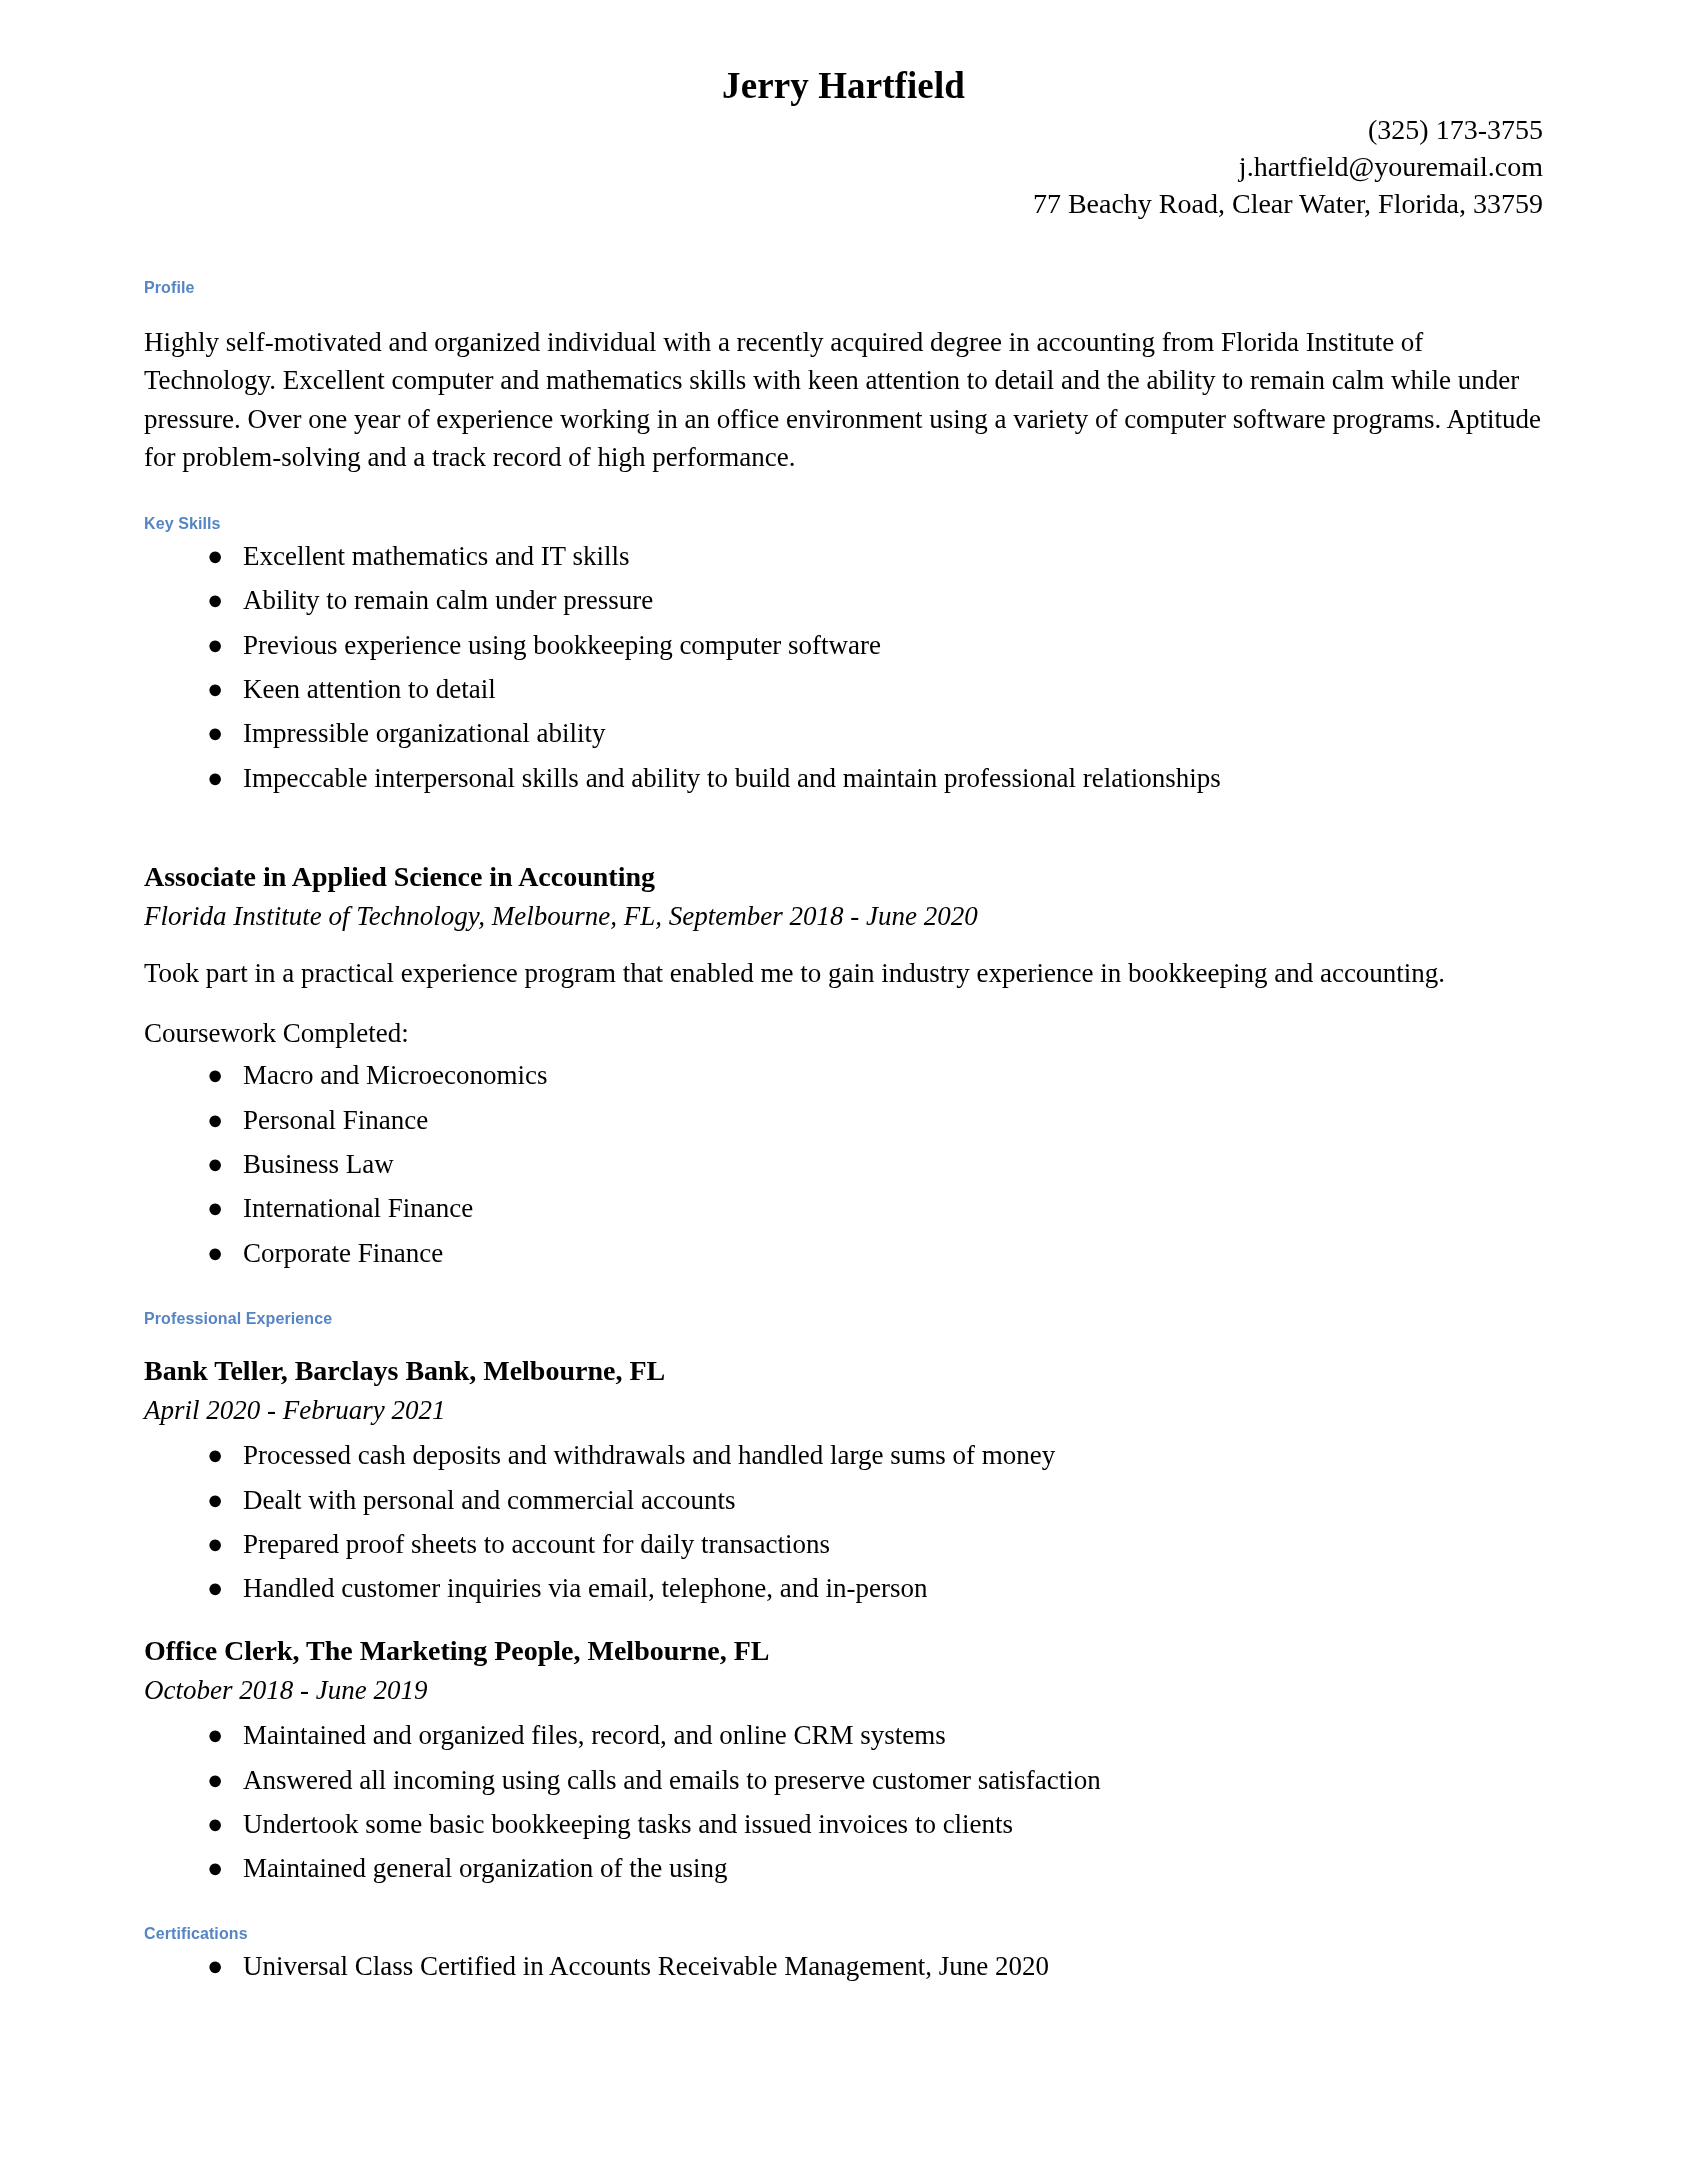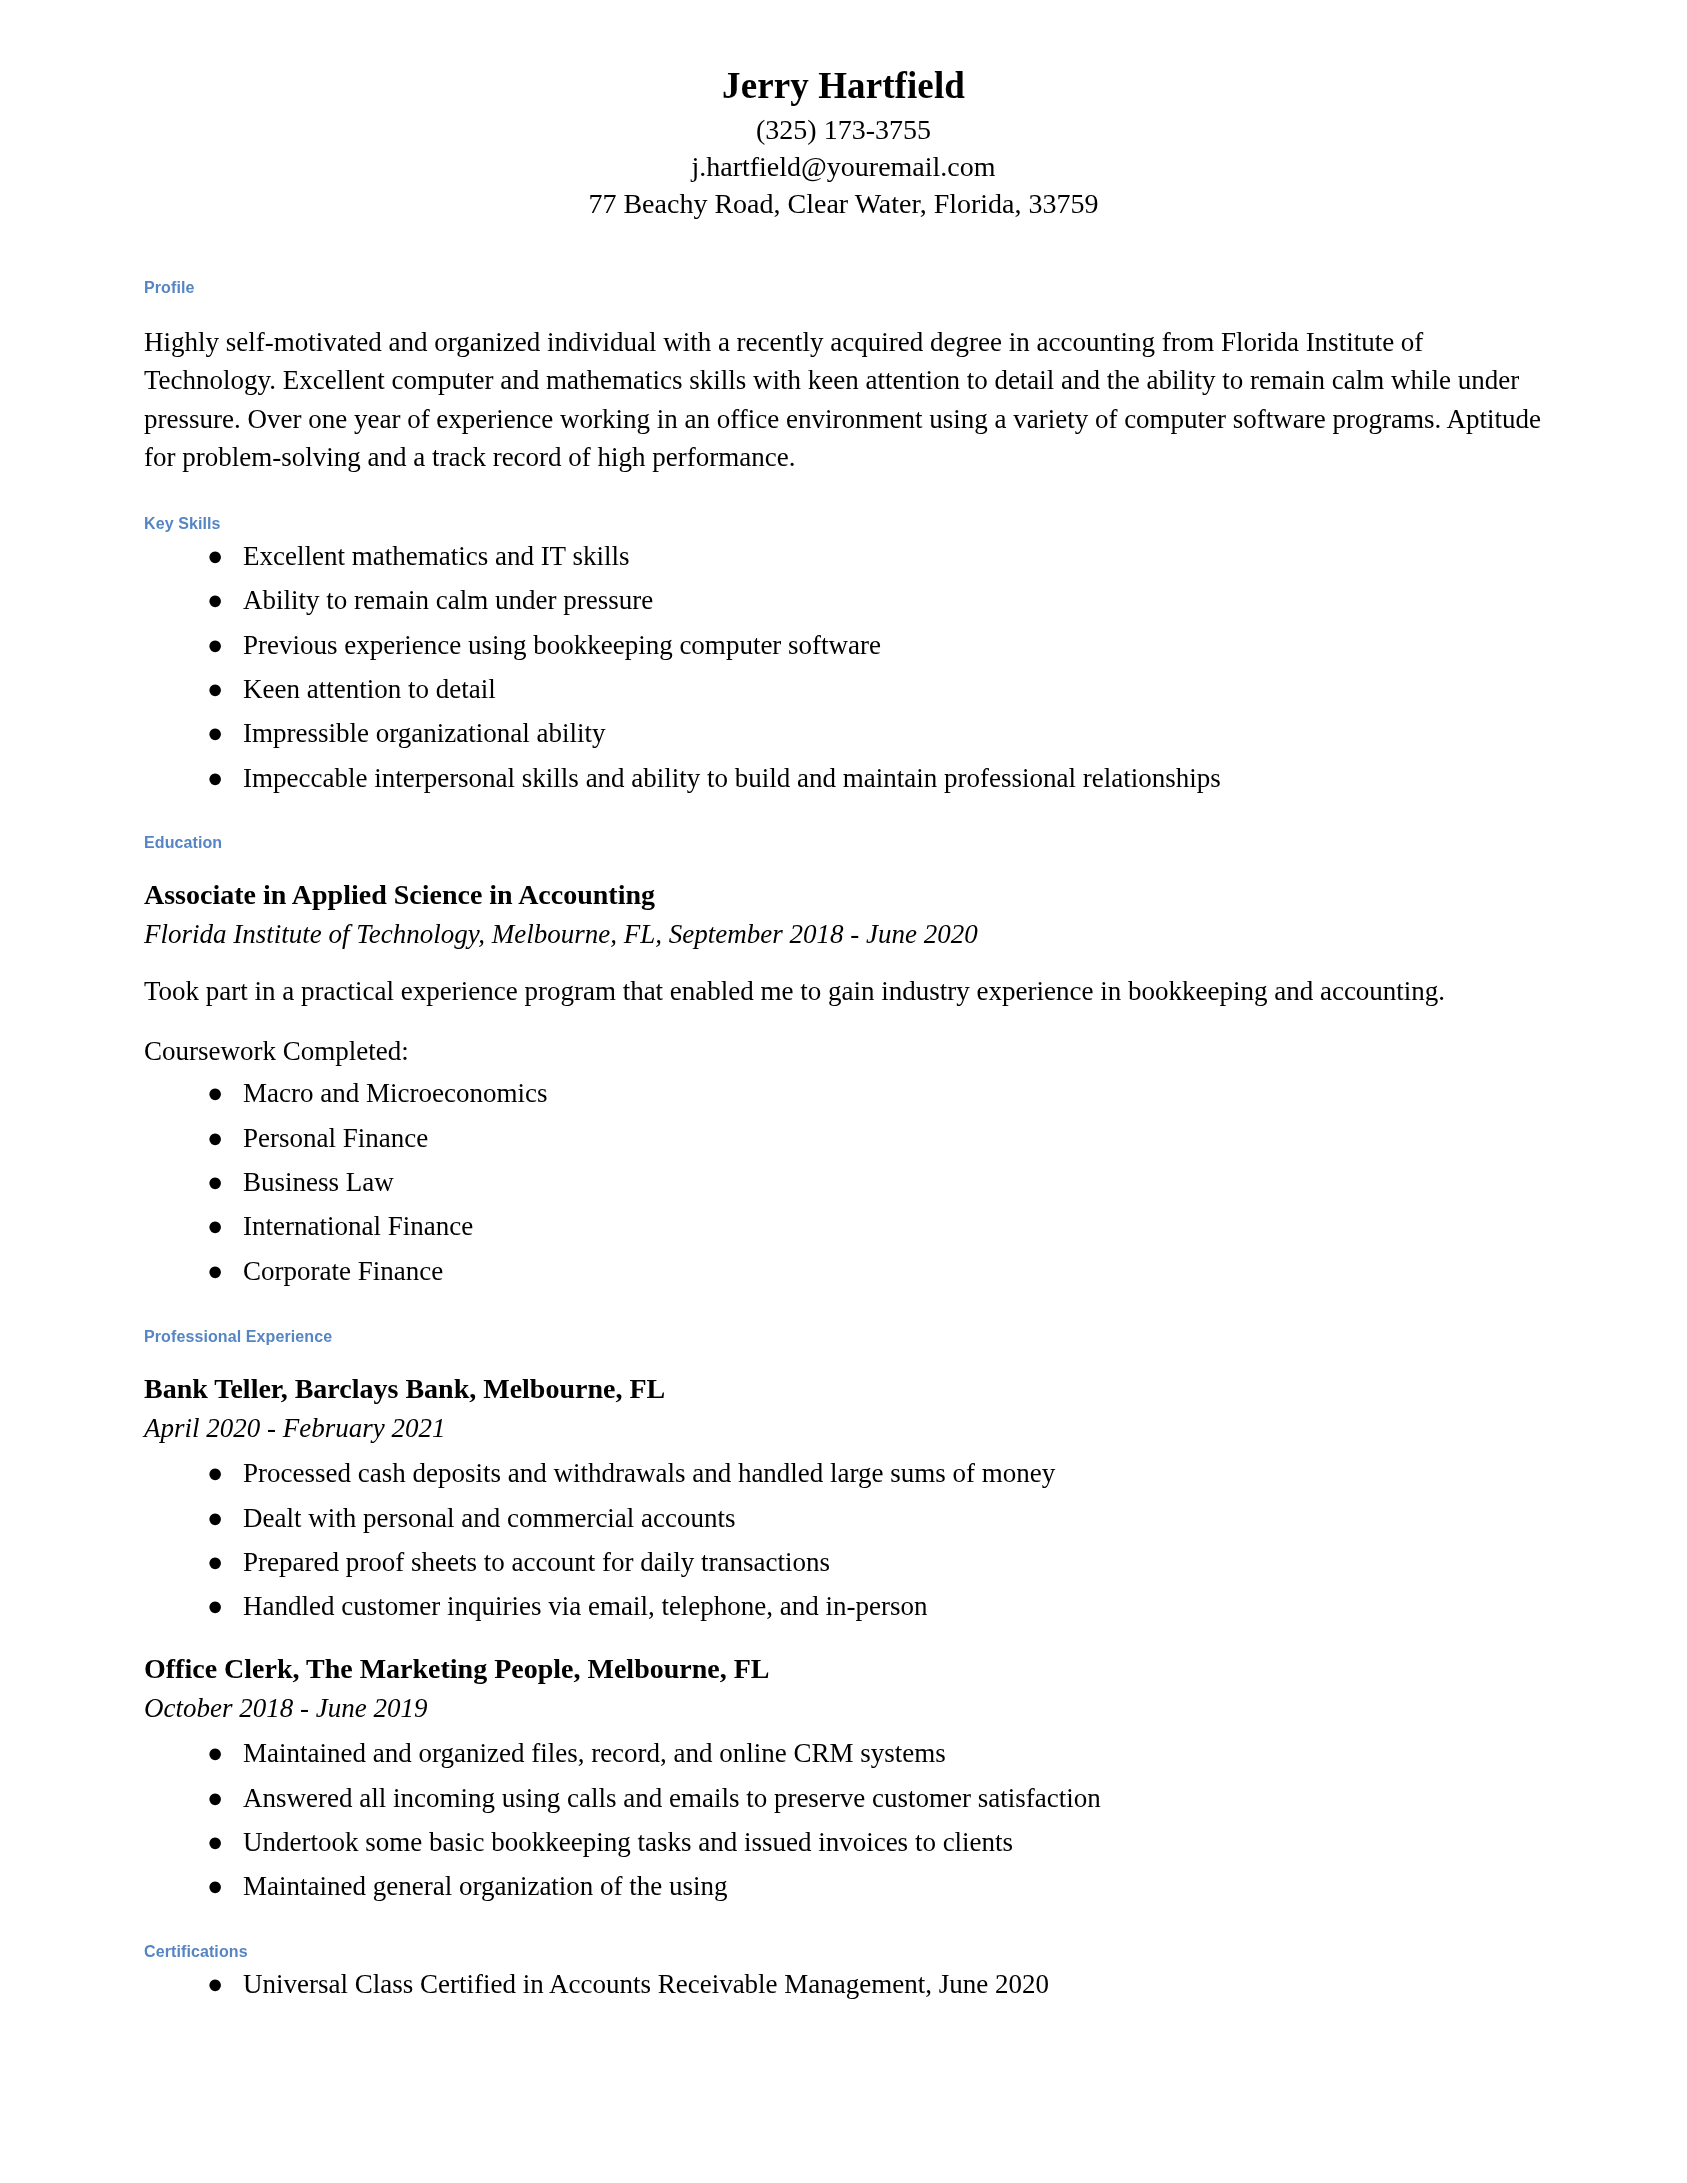--- a/index.html
+++ b/index.html
@@ -28,20 +28,21 @@
     font-size: 37px;
     font-weight: bold;
     letter-spacing: 0.1px;
     line-height: 1.18;
     margin: 0 0 4px 0;
   }
   .contact-line {
     font-size: 28px;
     line-height: 1.32;
     margin: 0;
+    text-align: right;
   }
 
   
   .section-heading {
     font-family: "Liberation Sans", "DejaVu Sans", sans-serif;
     font-weight: bold;
     font-size: 16px;
     letter-spacing: 0.1px;
     margin: 0;
     padding: 0;
@@ -131,21 +132,20 @@
       <li><span class="dot">●</span><span>Excellent mathematics and IT skills</span></li>
       <li><span class="dot">●</span><span>Ability to remain calm under pressure</span></li>
       <li><span class="dot">●</span><span>Previous experience using bookkeeping computer software</span></li>
       <li><span class="dot">●</span><span>Keen attention to detail</span></li>
       <li><span class="dot">●</span><span>Impressible organizational ability</span></li>
       <li><span class="dot">●</span><span>Impeccable interpersonal skills and ability to build and maintain professional relationships</span></li>
     </ul>
   </div>
 
   <div class="section sec-education">
-    <div class="section-heading" style="color: rgb(85, 133, 196);">Education</div>
     <div class="entry-title">Associate in Applied Science in Accounting</div>
     <div class="entry-sub">Florida Institute of Technology, Melbourne, FL, September 2018 - June 2020</div>
     <p class="body-text tight">Took part in a practical experience program that enabled me to gain industry experience in bookkeeping and accounting.</p>
     <p class="coursework-label">Coursework Completed:</p>
     <ul class="bullets nomargin">
       <li><span class="dot">●</span><span>Macro and Microeconomics</span></li>
       <li><span class="dot">●</span><span>Personal Finance</span></li>
       <li><span class="dot">●</span><span>Business Law</span></li>
       <li><span class="dot">●</span><span>International Finance</span></li>
       <li><span class="dot">●</span><span>Corporate Finance</span></li>

